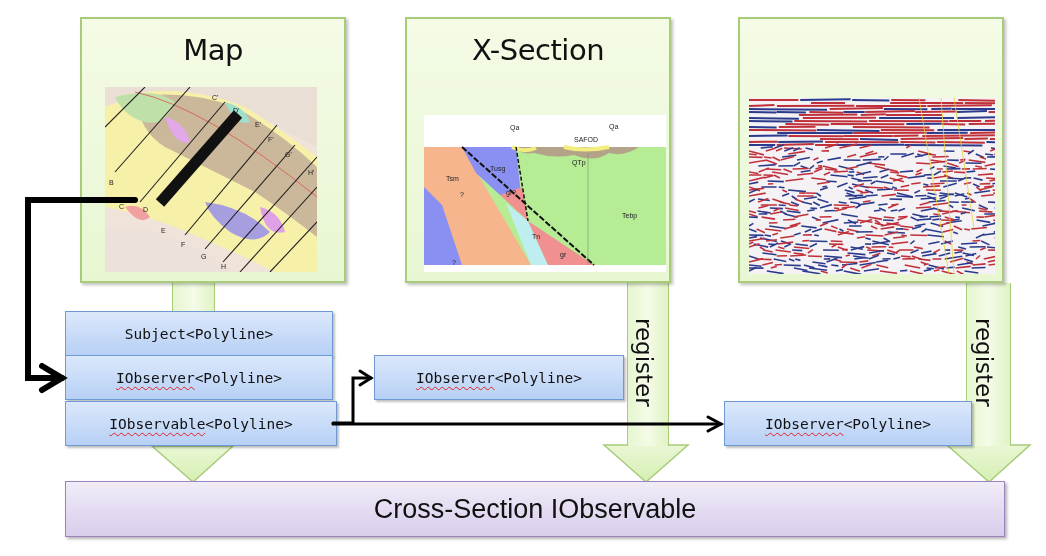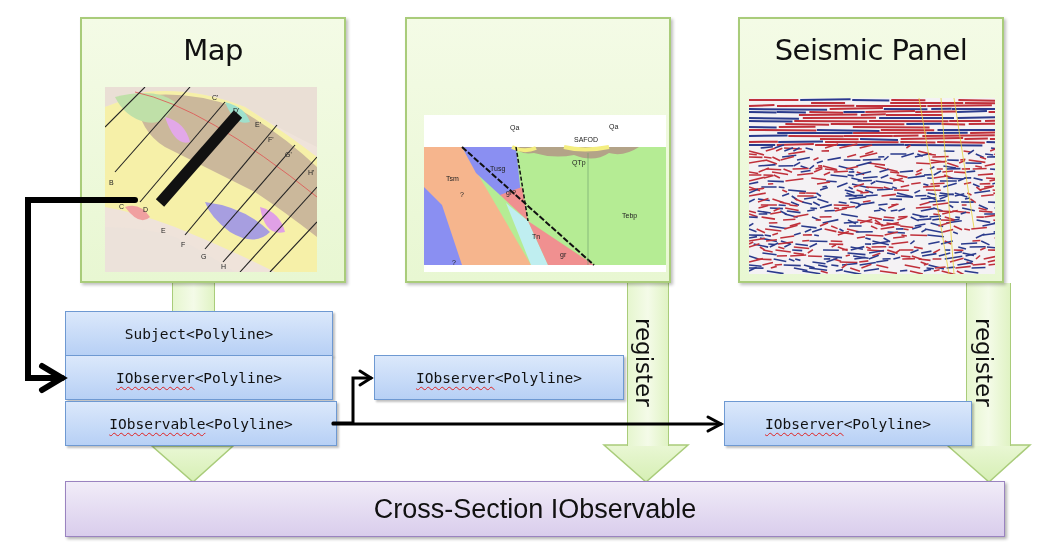--- a/index.html
+++ b/index.html
@@ -74,20 +74,21 @@
         <text x="96" y="172">G</text>
           <text x="180" y="70">G'</text>
         <text x="116" y="182">H</text>
           <text x="203" y="88">H'</text>
       </g>
     </svg>
   </div>
 </div>
 
 <div class="panel" style="left:405px;">
+  <div class="panel-title">X-Section</div>
   <div class="img" style="left:17px; top:96px; width:242px; height:157px;">
     <svg width="242" height="157">
       <rect width="242" height="157" fill="#ffffff"></rect>
       <polygon points="0,32 242,32 242,150 0,150" fill="#b5ec94"></polygon>
       <polygon points="0,32 38,32 107,150 0,150" fill="#f6b58d"></polygon>
       <polygon points="0,72 18,90 38,150 0,150" fill="#8a8ff2"></polygon>
       <polygon points="38,32 92,32 98,90 76,80 52,58" fill="#8a8ff2"></polygon>
       <polygon points="76,80 98,72 104,106" fill="#f09090"></polygon>
       <polygon points="82,88 104,106 124,150 107,150" fill="#bfeef0"></polygon>
       <polygon points="104,106 124,150 170,150" fill="#f09090"></polygon>
@@ -108,21 +109,20 @@
         <text x="28" y="150">?</text>
           <text x="108" y="124">Tn</text>
         <text x="136" y="142">gr</text>
           <text x="198" y="103">Tebp</text>
       </g>
     </svg>
   </div>
 </div>
 
 <div class="panel" style="left:738px;">
-  <div class="panel-title">Seismic Panel</div>
   <div class="img" style="left:9px; top:79px; width:246px; height:176px; background:#f4f2f4;">
     <svg id="seismic-svg" width="246" height="176">
         <line x1="0" y1="2" x2="49.424897119341566" y2="2.121579218106996" stroke="#c0303a" stroke-width="2"></line>
         <line x1="51.1977366255144" y1="2" x2="101.58070987654321" y2="1.1571159122085048" stroke="#2a3a8c" stroke-width="2"></line>
         <line x1="103.22400548696845" y1="2" x2="140.29036351165982" y2="2.562508573388203" stroke="#2a3a8c" stroke-width="2"></line>
         <line x1="142.28456790123457" y1="2" x2="176.3892489711934" y2="2.343930041152263" stroke="#c0303a" stroke-width="2"></line>
         <line x1="209.39334705075444" y1="2" x2="256.04689643347047" y2="2.9114026063100136" stroke="#c0303a" stroke-width="2"></line>
         <line x1="62.094855967078196" y1="5" x2="96.05036008230454" y2="5.0941015089163235" stroke="#c0303a" stroke-width="2"></line>
         <line x1="141.19814814814816" y1="5" x2="214.2457304526749" y2="4.941409465020576" stroke="#c0303a" stroke-width="2"></line>
         <line x1="215.85267489711936" y1="5" x2="281.3861111111111" y2="5.305649862825788" stroke="#c0303a" stroke-width="2"></line>

